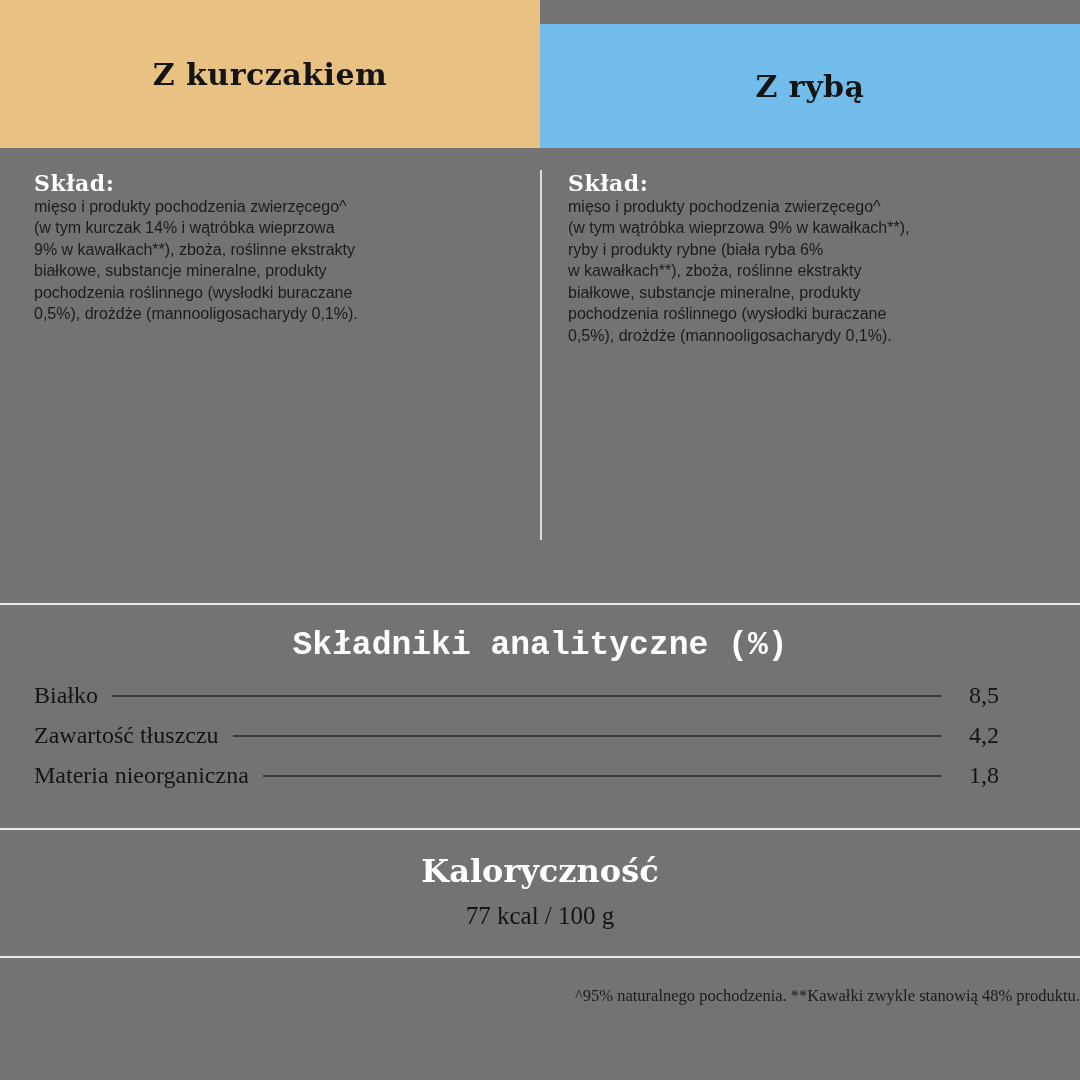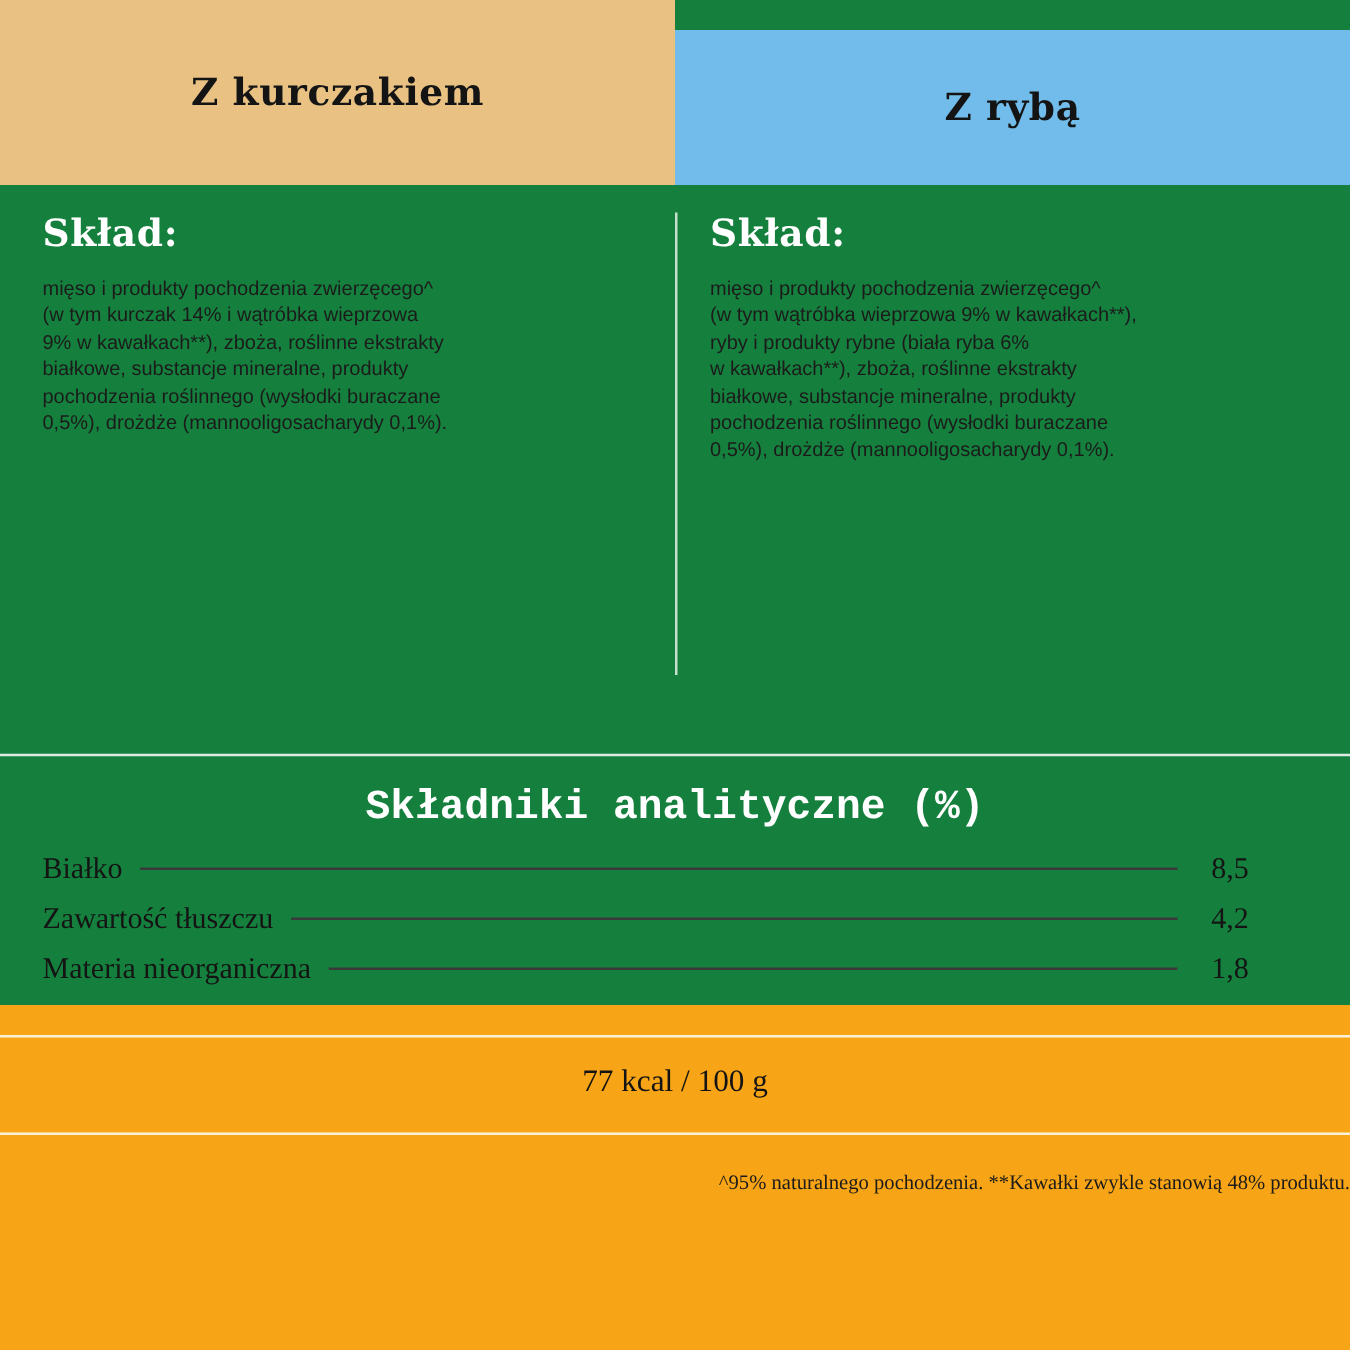--- a/index.html
+++ b/index.html
@@ -6,22 +6,22 @@
   html, body {
     width: 1080px;
     height: 1080px;
     background: #F7A416;
     font-family: "Liberation Serif", serif;
     overflow: hidden;
   }
   .page {
     position: relative;
     width: 1080px;
-    height: 804px;
-    background: #15803d;
+    height: 1080px;
+    background: #737373;
   }
 
   
   .header {
     display: flex;
     width: 100%;
     height: 148px;
   }
   .header-cell {
     flex: 1 1 50%;
@@ -56,23 +56,22 @@
     position: absolute;
     left: 540px;
     top: 22px;
     width: 2px;
     height: 370px;
     background: rgba(255,255,255,0.75);
   }
   .comp-heading {
     font-family: "DejaVu Serif", serif;
     font-weight: bold;
-    font-size: 30px;
+    font-size: 22px;
     color: #FFFFFF;
-    margin-bottom: 16px;
     letter-spacing: 0.5px;
   }
   .comp-text {
     font-family: Liberation Sans, sans-serif;
     font-size: 16px;
     line-height: 1.34;
     color: #1B1B1B;
     white-space: pre-line;
   }
 
@@ -217,20 +216,21 @@
         </div>
       </div>
 
 
     </div>
   </div>
 
   <div class="hr"></div>
 
   <div class="calories">
+    <div class="cal-title">Kaloryczność</div>
     <div class="cal-value">77 kcal / 100 g</div>
   </div>
 
   <div class="hr"></div>
 
   <div class="footnote">^95% naturalnego pochodzenia. **Kawałki zwykle stanowią 48% produktu.</div>
 
 </div>
 
 </body></html>

